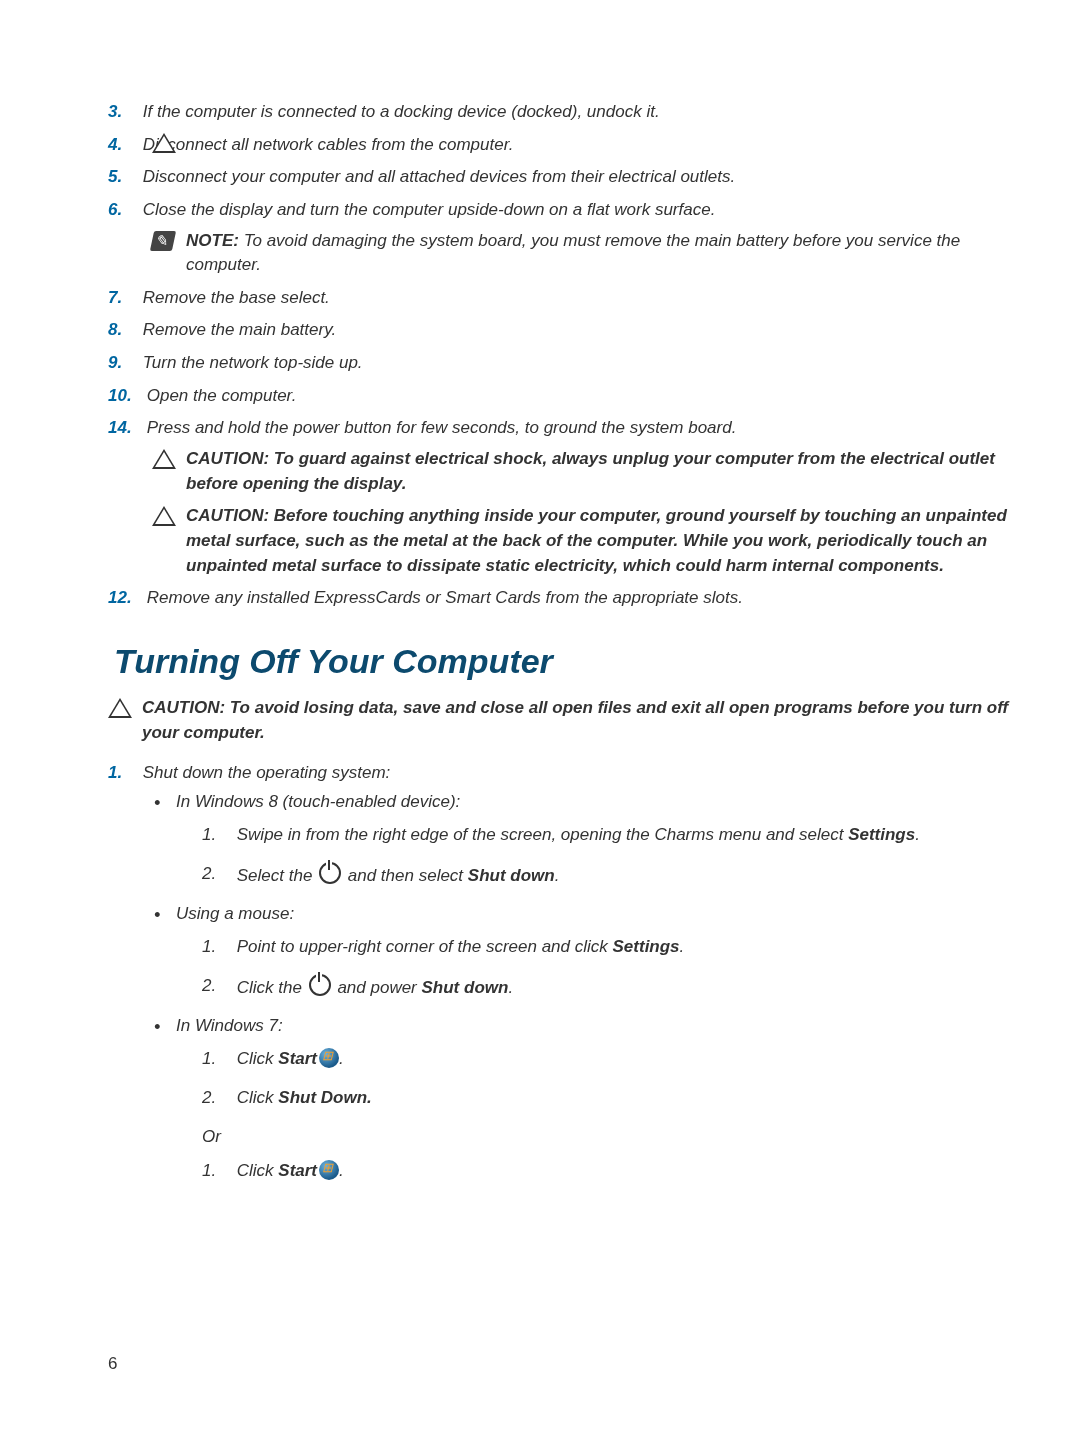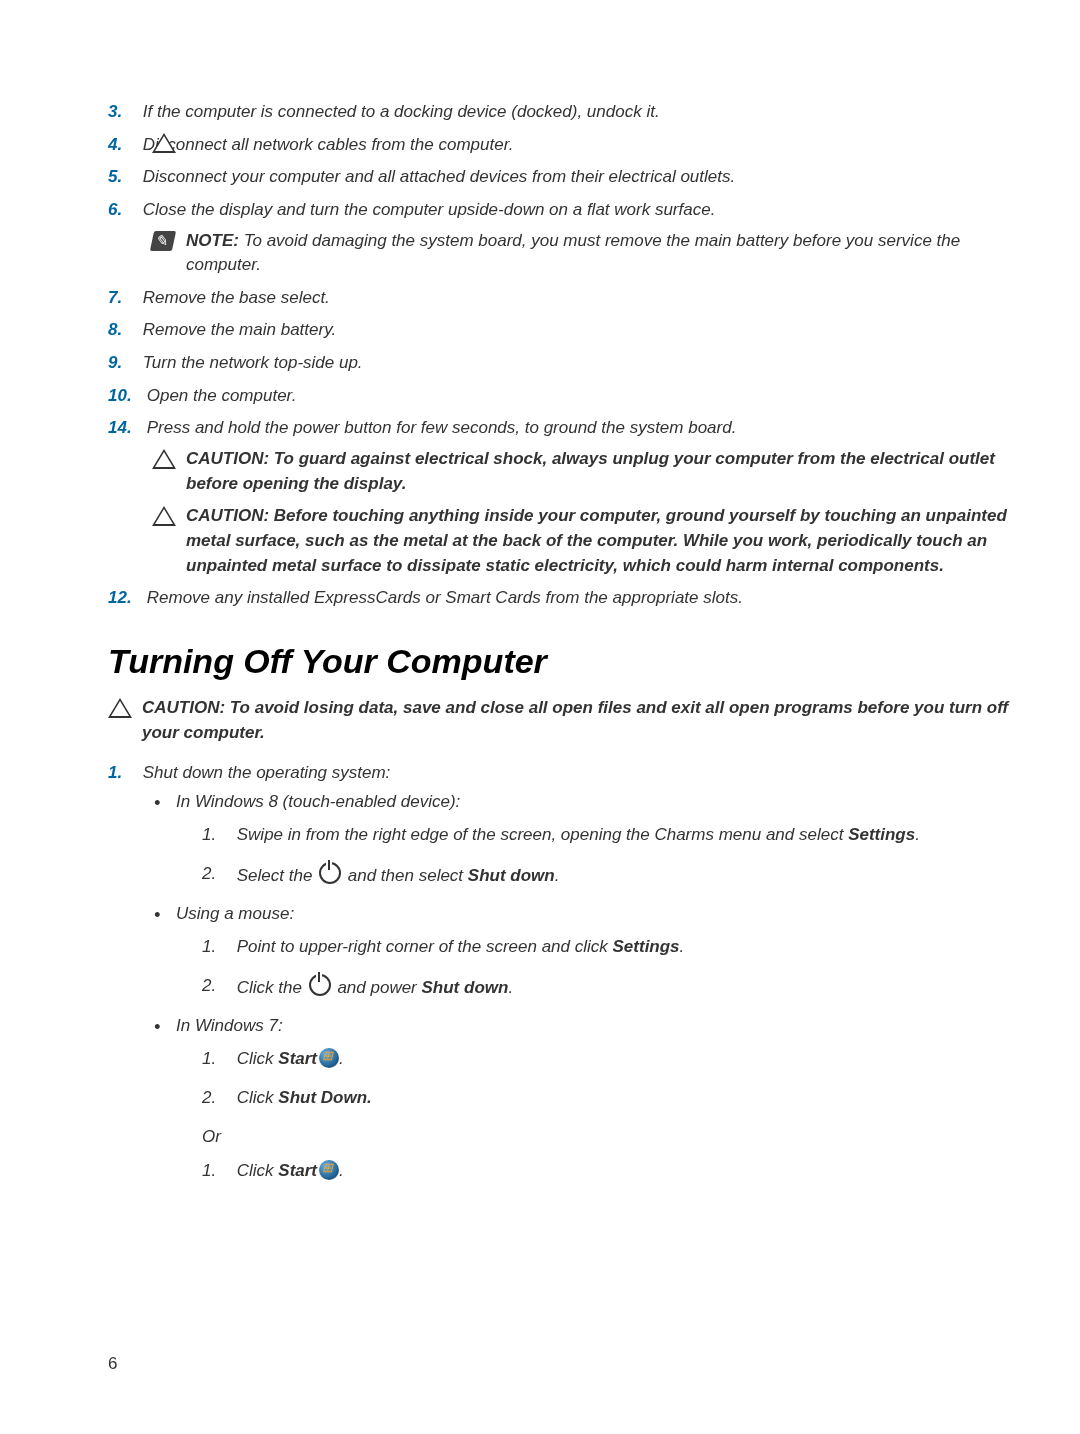--- a/index.html
+++ b/index.html
@@ -67,22 +67,22 @@
     content: "✎";
     position: absolute;
     left: 3px; top: -1px;
     color: #fff;
     font-size: 15px;
     transform: skewX(12deg);
   }
   h2.section {
     font-size: 34px;
     font-weight: 700;
-    margin: 26px 0 10px 0;
-    color: #000000;
+    margin: 26px 0 10px 6px;
+    color: #0c4a6e;
   }
   .callout-top {
     position: relative;
     padding-left: 34px;
     margin: 6px 0 16px 0;
   }
   .sub-ol { list-style: none; padding: 0; margin: 0; }
   .sub-ol > li { margin-bottom: 18px; }
   .bullet-list { list-style: none; padding: 0; margin: 4px 0 0 46px; }
   .bullet-list > li { position: relative; padding-left: 22px; margin-bottom: 10px; }

